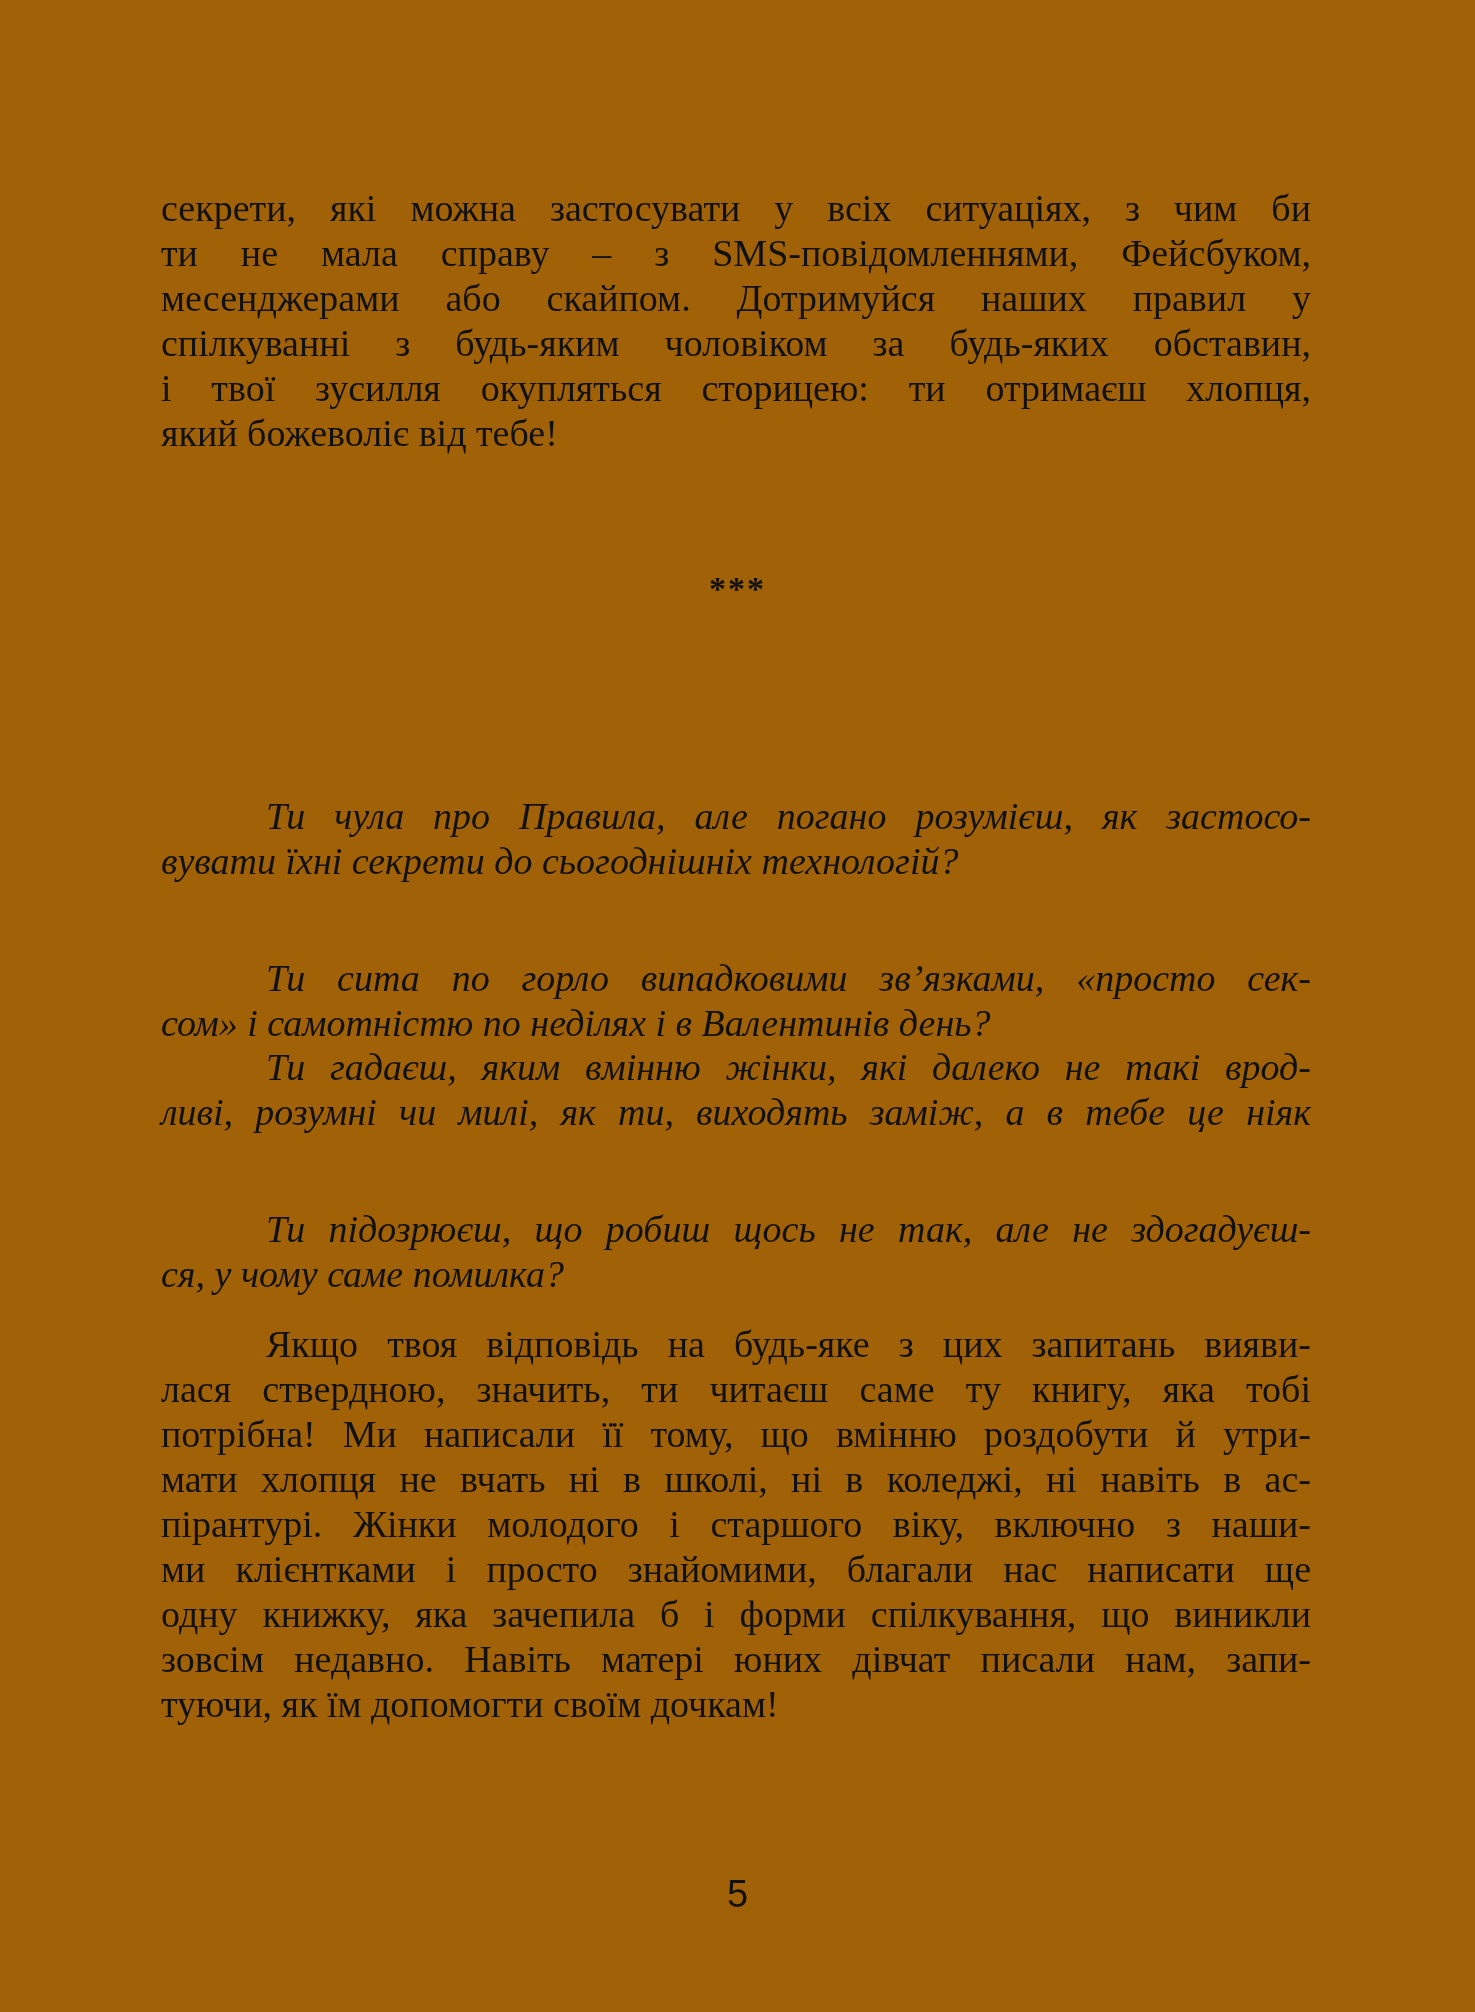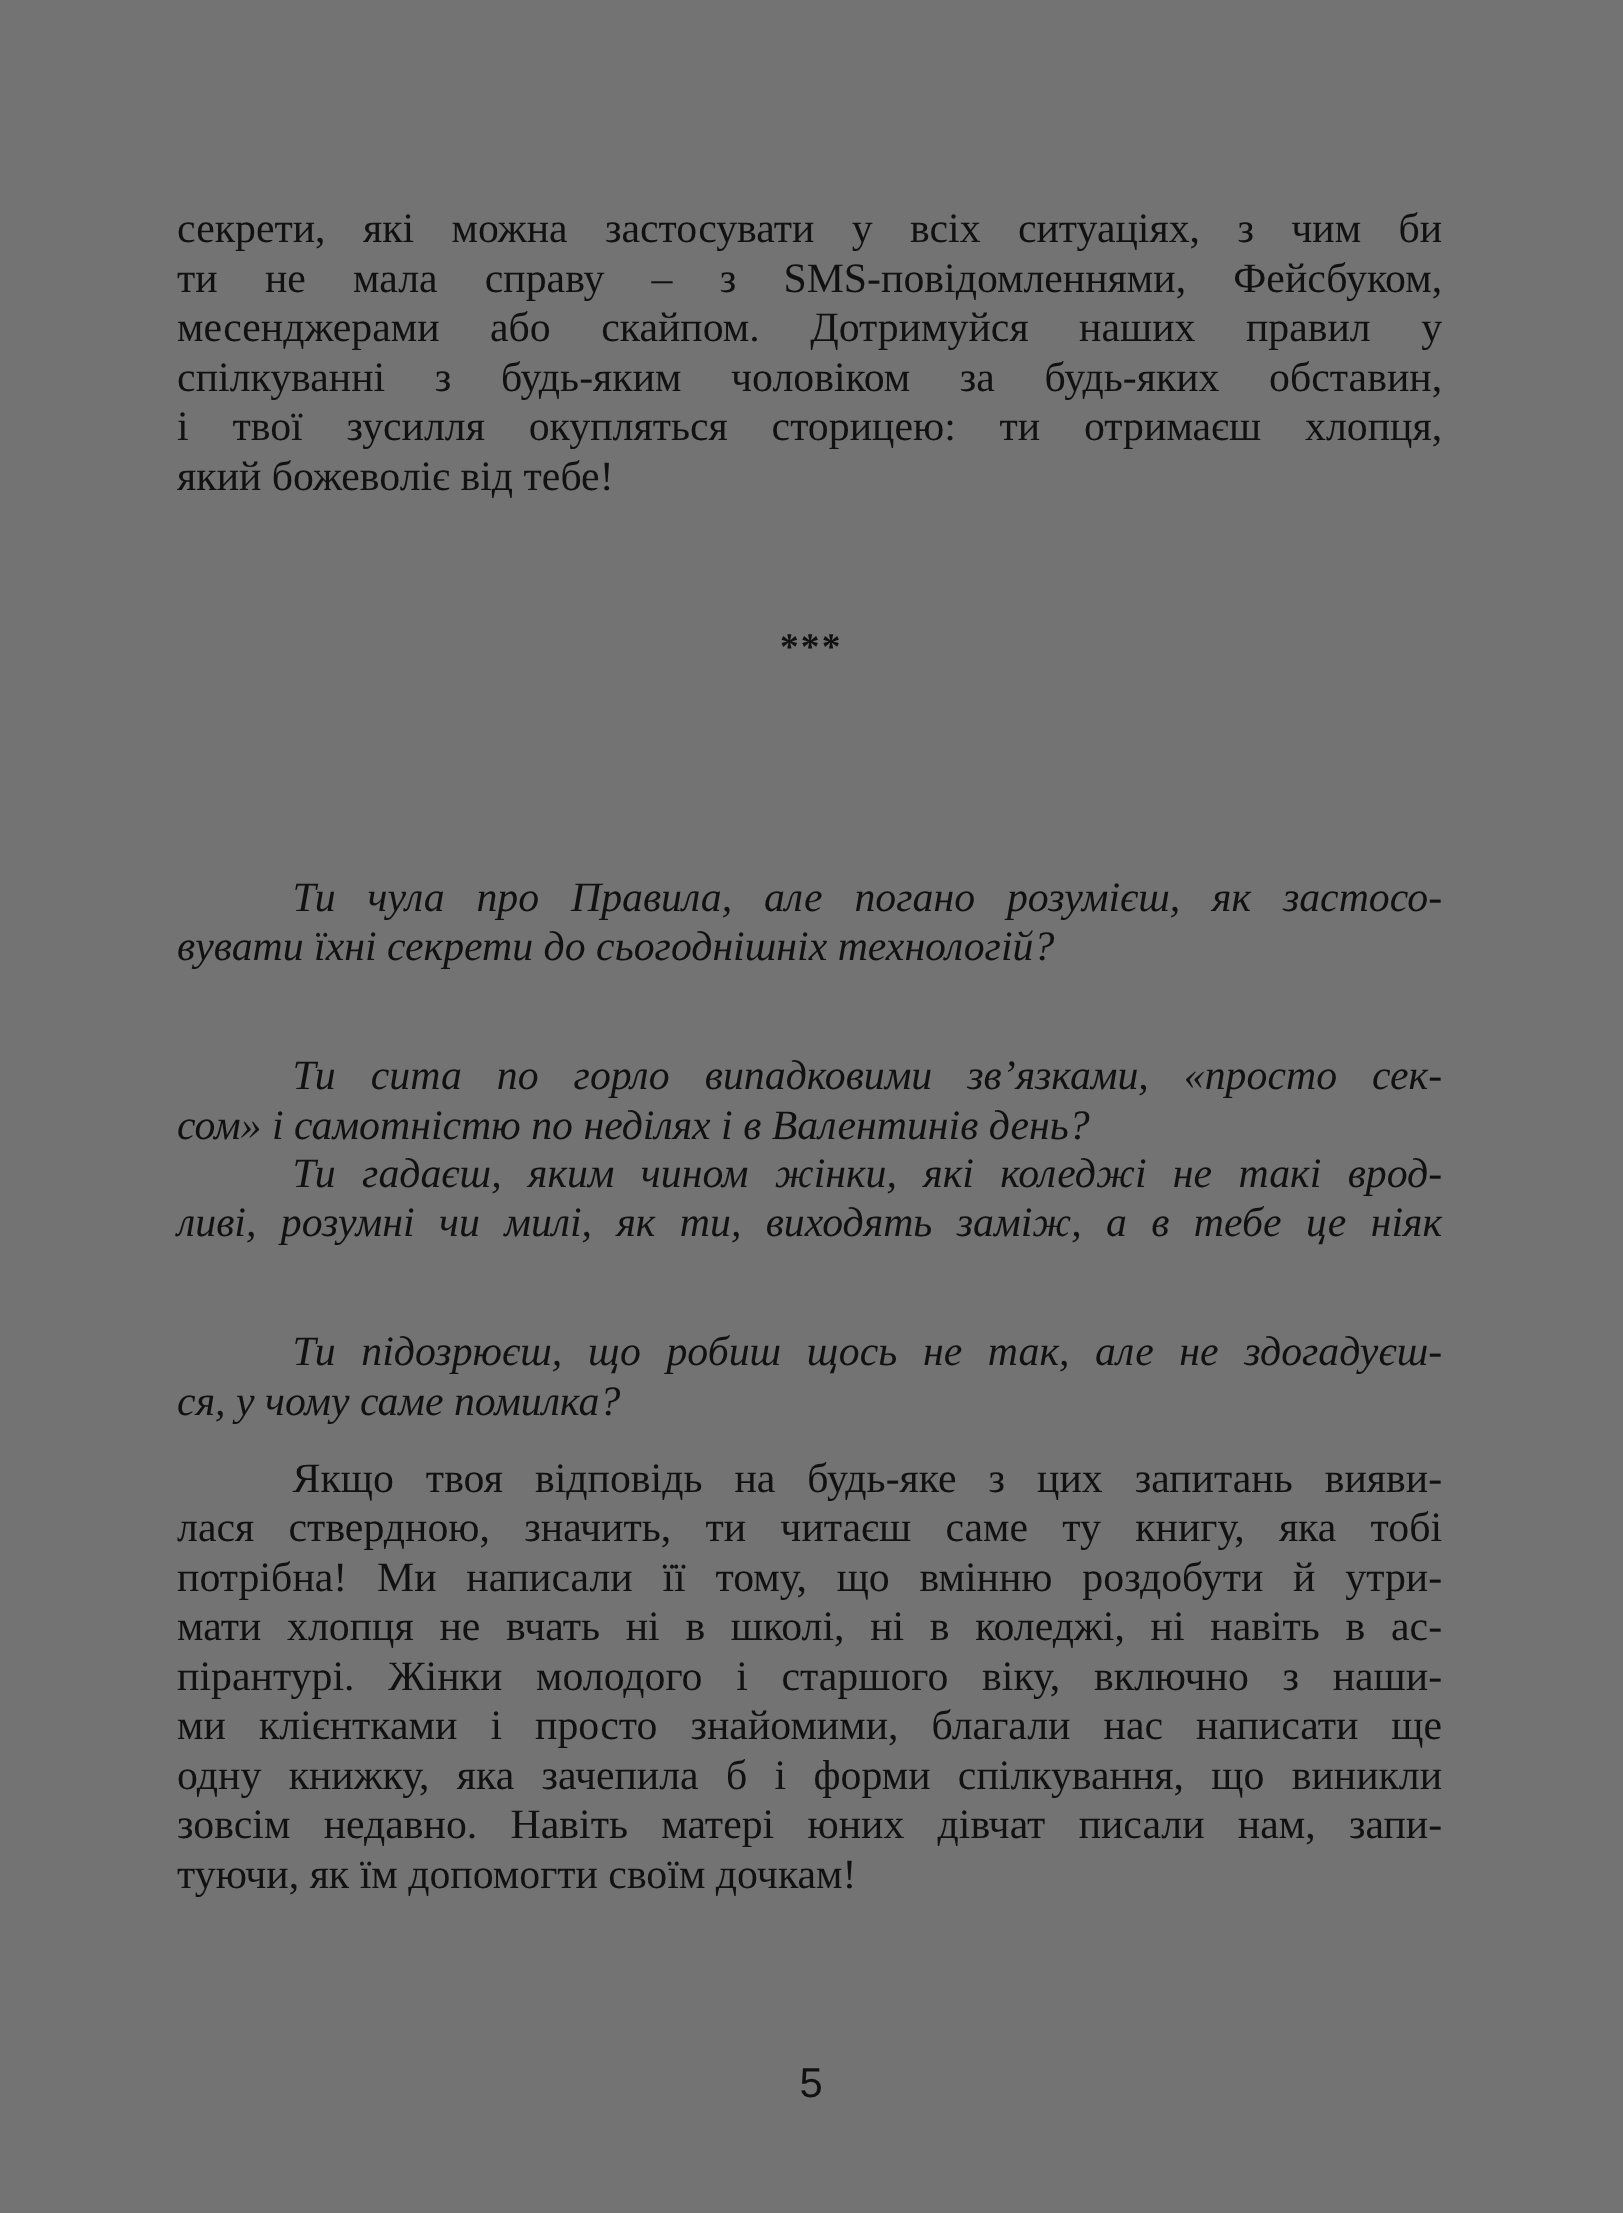--- a/index.html
+++ b/index.html
@@ -14,21 +14,21 @@
       overflow: hidden;
       color: #111111;
       font-family: "Liberation Serif", "DejaVu Serif", serif;
     }
     .page {
       position: absolute;
       left: 0;
       top: 0;
       width: 1475px;
       height: 2012px;
-      background: #737373;
+      background: #a16207;
     }
     .text-block {
       position: absolute;
       left: 161px;
       width: 1150px;
       font-size: 38px;
       line-height: 45px;
       text-align: justify;
     }
     .line {
@@ -95,21 +95,21 @@
     <span class="line indent">Ти чула про Правила, але погано розумієш, як застосо-</span>
     <span class="line last">вувати їхні секрети до сьогоднішніх технологій?</span>
   </div>
 
   <div class="text-block q q3">
     <span class="line indent">Ти сита по горло випадковими зв’язками, «просто сек-</span>
     <span class="line last">сом» і самотністю по неділях і в Валентинів день?</span>
   </div>
 
   <div class="text-block q q4">
-    <span class="line indent">Ти гадаєш, яким чином жінки, які коледжі не такі врод-</span>
+    <span class="line indent">Ти гадаєш, яким вмінню жінки, які далеко не такі врод-</span>
     <span class="line">ливі, розумні чи милі, як ти, виходять заміж, а в тебе це ніяк</span>
   </div>
 
   <div class="text-block q q5">
     <span class="line indent">Ти підозрюєш, що робиш щось не так, але не здогадуєш-</span>
     <span class="line last">ся, у чому саме помилка?</span>
   </div>
 
   <div class="text-block answer">
     <span class="line indent">Якщо твоя відповідь на будь-яке з цих запитань вияви-</span>

